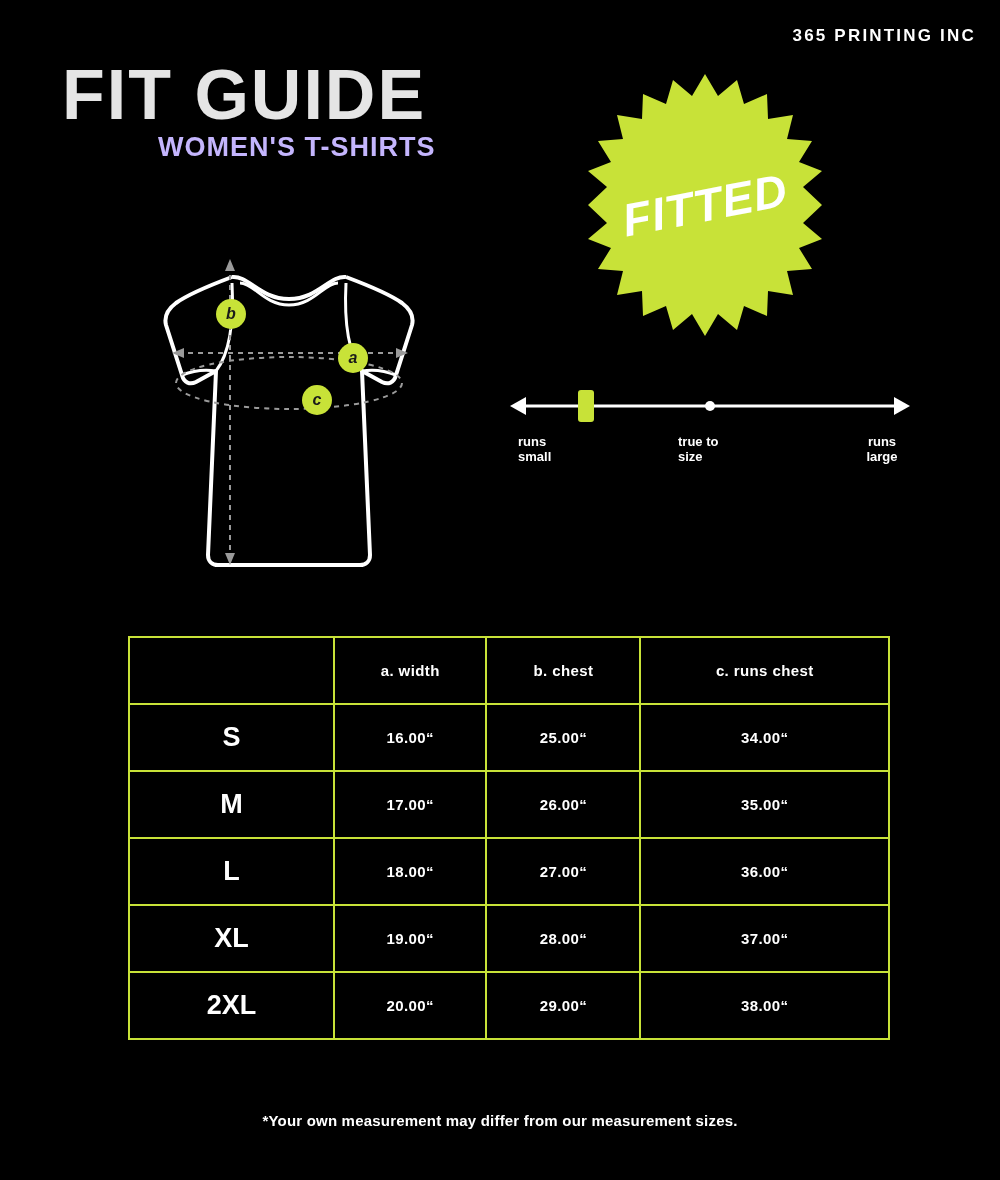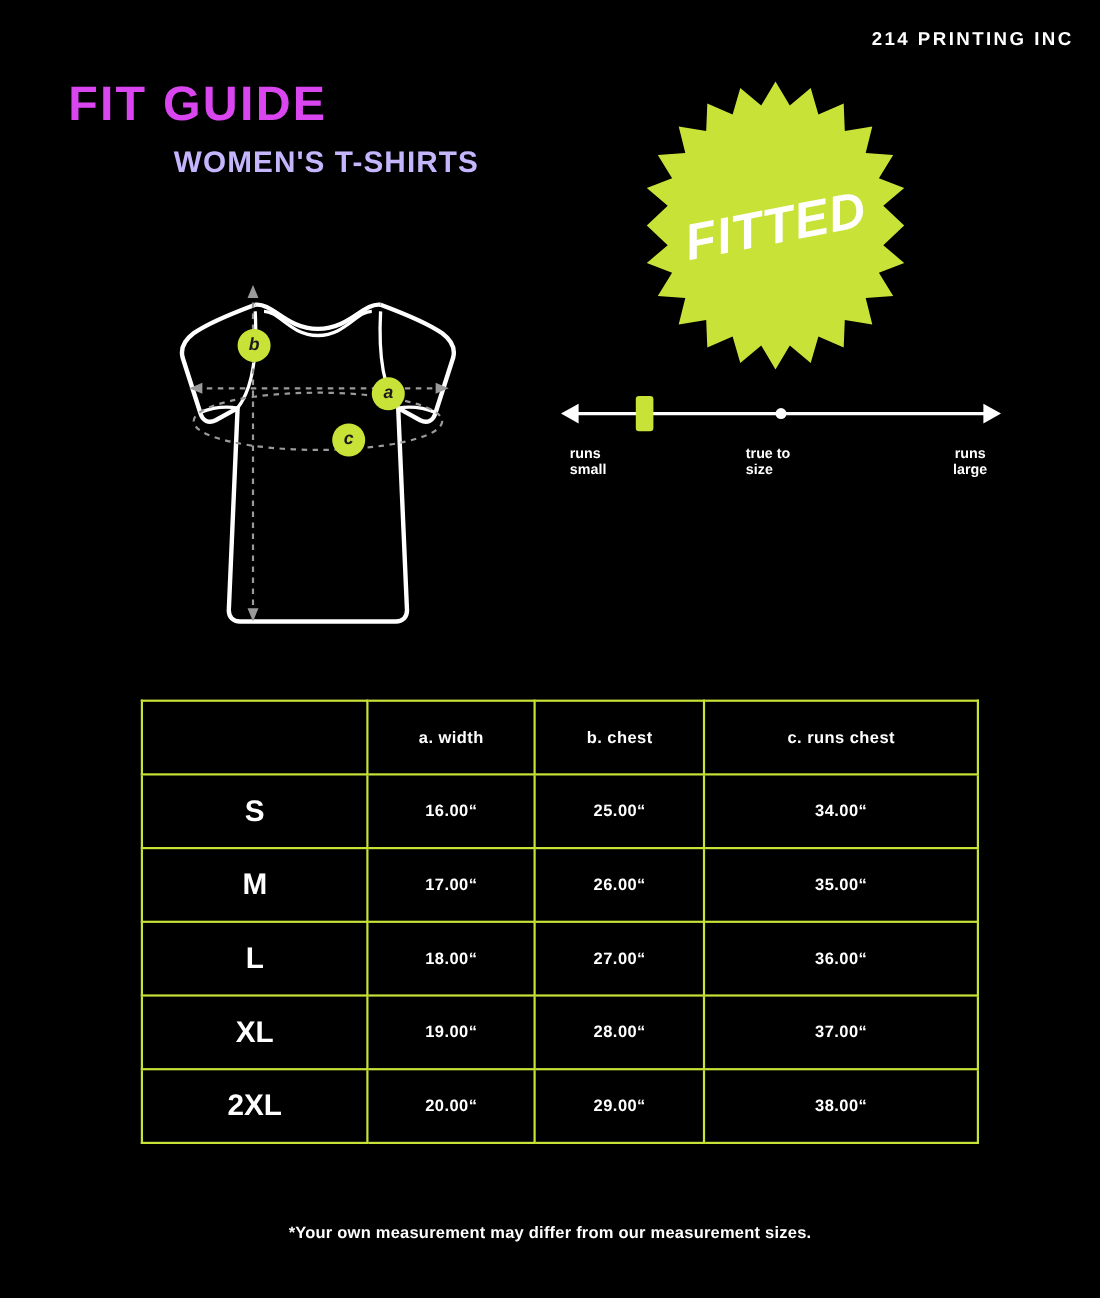--- a/index.html
+++ b/index.html
@@ -27,25 +27,25 @@
     color: #ffffff;
   }
 
   .title-block {
     position: absolute;
     top: 64px;
     left: 62px;
     width: 420px;
   }
   .title-main {
-    font-size: 44px;
+    font-size: 70px;
     line-height: 62px;
     font-weight: bold;
     letter-spacing: 2px;
-    color: #d946ef;
+    color: #e5e5e5;
     margin: 0;
   }
   .title-sub {
     font-size: 27px;
     line-height: 30px;
     font-weight: bold;
     letter-spacing: 1px;
     color: #c4b5fd;
     margin: 6px 0 0 96px;
   }
@@ -100,21 +100,21 @@
     font-style: italic;
     color: #ffffff;
     letter-spacing: 1px;
     transform: rotate(-11deg);
   }
 
   
   .scale {
     position: absolute;
     left: 510px;
-    top: 352px;
+    top: 382px;
     width: 400px;
     height: 100px;
   }
   .scale-marker {
     position: absolute;
     left: 68px;
     top: 8px;
     width: 16px;
     height: 32px;
     border-radius: 3px;
@@ -177,21 +177,21 @@
     text-align: center;
     font-size: 15px;
     font-weight: bold;
     color: #ffffff;
     letter-spacing: 0.2px;
   }
 </style>
 </head>
 <body>
 
-<div class="brand">214 PRINTING INC</div>
+<div class="brand">365 PRINTING INC</div>
 
 <div class="title-block">
   <div class="title-main">FIT GUIDE</div>
   <div class="title-sub">WOMEN'S T-SHIRTS</div>
 </div>
 
 <div class="shirt-wrap">
   <svg class="shirt-svg" width="360" height="360" viewBox="0 0 360 360">
 
     <path d="M112 52 C96 58 70 68 56 78 C48 84 44 92 46 100 L62 150 C64 158 70 160 76 157 L96 146 L88 330 C88 336 92 340 98 340 L240 340 C246 340 250 336 250 330 L242 146 L262 157 C268 160 274 158 276 150 L292 100 C294 92 290 84 282 78 C268 68 242 58 226 52" fill="none" stroke="#ffffff" stroke-width="4" stroke-linejoin="round"></path>

